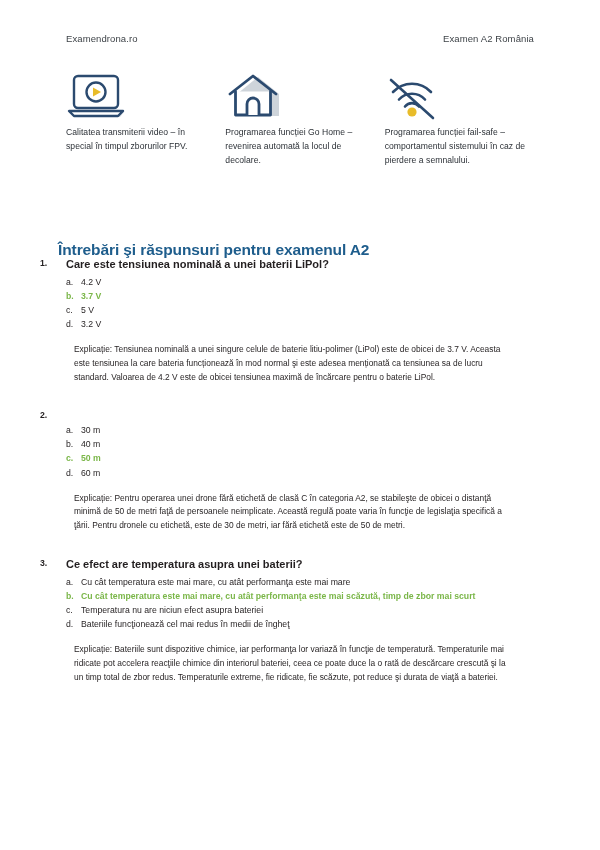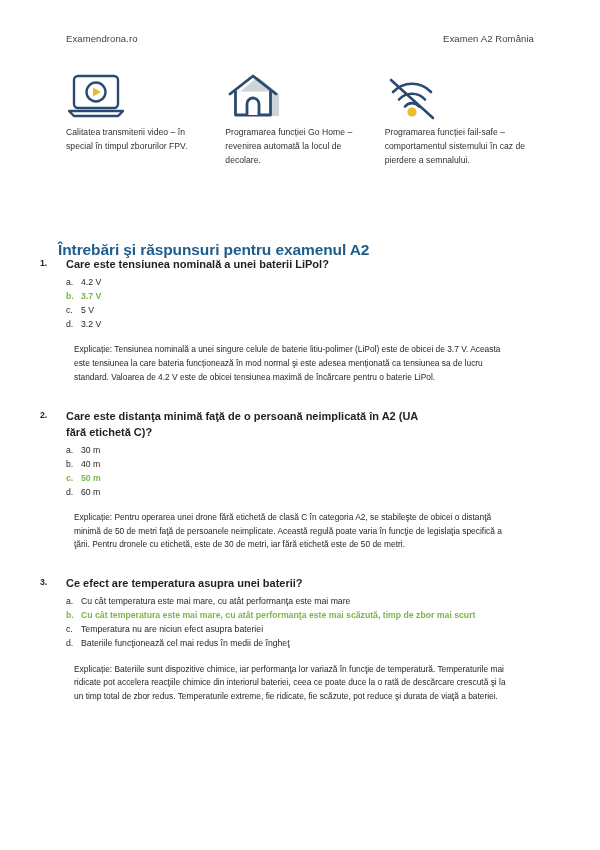--- a/index.html
+++ b/index.html
@@ -221,21 +221,20 @@
           <span class="answer-letter">d.</span>
           <span class="answer-text">3.2 V</span>
         </li>
       </ul>
       <p class="explanation">Explicație: Tensiunea nominală a unei singure celule de baterie litiu-polimer (LiPol) este de obicei de 3.7 V. Aceasta este tensiunea la care bateria funcționează în mod normal şi este adesea menționată ca tensiunea sa de lucru standard. Valoarea de 4.2 V este de obicei tensiunea maximă de încărcare pentru o baterie LiPol.</p>
     </div>
 
     <div class="qa-item q-block-2">
       <div class="q-line">
         <span class="q-num">2.</span>
-        <span class="q-text">Care este distanţa minimă faţă de o persoană neimplicată în A2 (UA fără etichetă C)?</span>
       </div>
       <ul class="answers">
         <li class="answer">
           <span class="answer-letter">a.</span>
           <span class="answer-text">30 m</span>
         </li>
         <li class="answer">
           <span class="answer-letter">b.</span>
           <span class="answer-text">40 m</span>
         </li>

